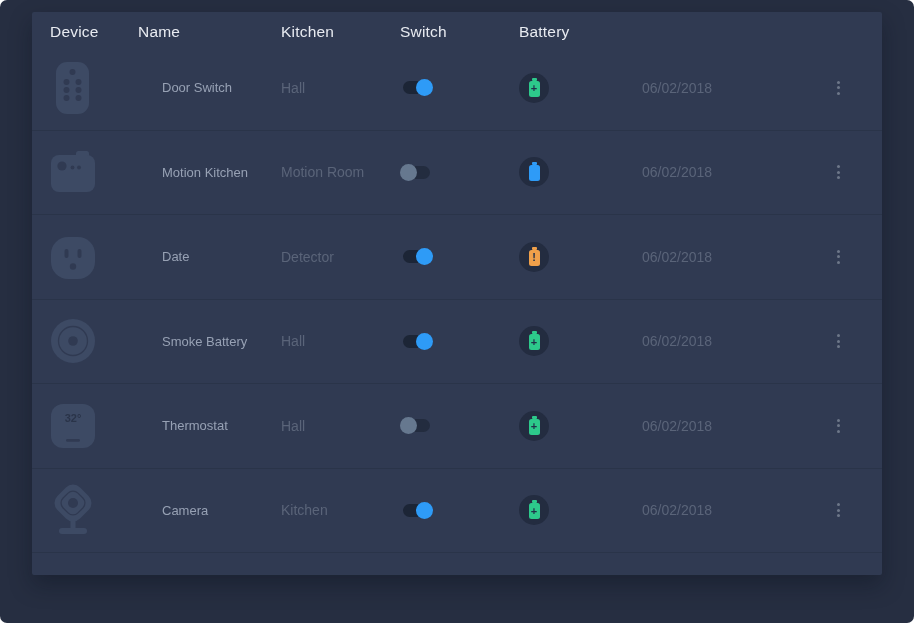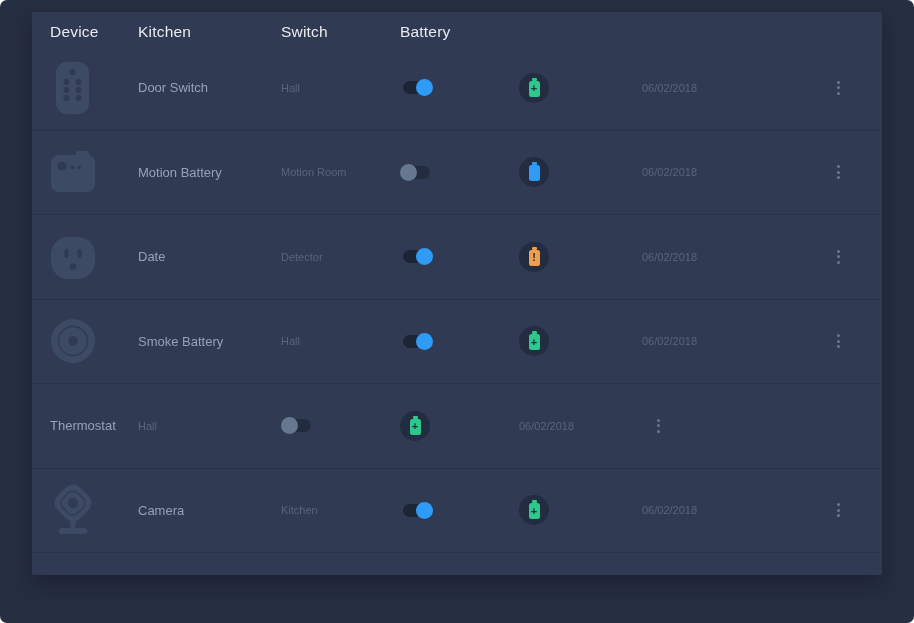--- a/index.html
+++ b/index.html
@@ -16,22 +16,22 @@
   .grid-row{
     display:grid;
     grid-template-columns:88px 143px 119px 119px 123px 180px 40px;
     padding:0 20px 0 18px;
     align-items:center;
     box-sizing:border-box;
   }
   .thead{height:34px;color:#e8ebf1;font-size:15.5px;letter-spacing:.2px;padding-top:6px;}
   .row{height:84.5px;border-bottom:1px solid #2a3449;}
   .cell{min-width:0;}
-  .name{color:#97a1b4;font-size:13px;}
-  .muted{color:#5a6479;font-size:11px;}
+  .name{color:#97a1b4;font-size:13px;margin-left:24px;}
+  .muted{color:#5a6479;font-size:14px;}
   .icon-cell svg{display:block;}
   .ic{fill:#3d4a64;}
   .cut{fill:#303a52;}
   .cut-stroke{fill:none;stroke:#303a52;stroke-width:1.3px;}
   
   .toggle{position:relative;width:27px;height:13px;border-radius:7px;cursor:pointer;margin-left:3px;}
   .toggle .knob{position:absolute;top:-2px;width:17px;height:17px;border-radius:50%;}
   .toggle.on{background:#1c2536;}
   .toggle.on .knob{right:-3px;background:#2e9bf7;}
   .toggle.off{background:#232c3f;}
@@ -52,20 +52,21 @@
   .therm-label{fill:#2a3449;font-size:11px;font-weight:bold;font-family:"Liberation Sans",sans-serif;}
 </style>
 </head>
 <body>
 
 <div class="card">
   <div class="panel">
 
     <div class="grid-row thead">
       <div class="cell">Device</div>
+      <div class="cell">Name</div>
       <div class="cell">Kitchen</div>
       <div class="cell">Switch</div>
       <div class="cell">Battery</div>
       <div class="cell"></div>
     </div>
 
     <div class="grid-row row">
       <div class="cell icon-cell">
         <svg width="46" height="56" viewBox="0 0 46 56">
           <rect class="ic" x="6" y="2" width="33" height="52" rx="11"></rect>
@@ -105,21 +106,21 @@
     <div class="grid-row row">
       <div class="cell icon-cell">
         <svg width="46" height="56" viewBox="0 0 46 56">
           <rect class="ic" x="26" y="7" width="13" height="8" rx="2.5"></rect>
           <rect class="ic" x="1" y="11" width="44" height="37" rx="8"></rect>
           <circle class="cut" cx="12" cy="22" r="4.6"></circle>
           <circle class="cut" cx="22.5" cy="23.5" r="1.9"></circle>
           <circle class="cut" cx="29" cy="23.5" r="1.9"></circle>
         </svg>
       </div>
-      <div class="cell name">Motion Battery</div>
+      <div class="cell name">Motion Kitchen</div>
       <div class="cell muted">Motion Room</div>
       <div class="cell">
           <div class="toggle off">
             <div class="knob"></div>
           </div>
         </div>
       <div class="cell">
           <div class="bat-circle blue">
             <div class="batt">
               <span class="sym"></span>
@@ -195,20 +196,27 @@
       <div class="cell">
           <div class="kebab">
             <i></i>
             <i></i>
             <i></i>
           </div>
         </div>
     </div>
 
     <div class="grid-row row">
+      <div class="cell icon-cell">
+        <svg width="46" height="56" viewBox="0 0 46 56">
+          <rect class="ic" x="1" y="6" width="44" height="44" rx="12"></rect>
+          <text class="therm-label" x="23" y="24" text-anchor="middle">32°</text>
+          <rect class="cut" x="16" y="41" width="14" height="2.8" rx="1.4"></rect>
+        </svg>
+      </div>
       <div class="cell name">Thermostat</div>
       <div class="cell muted">Hall</div>
       <div class="cell">
           <div class="toggle off">
             <div class="knob"></div>
           </div>
         </div>
       <div class="cell">
           <div class="bat-circle green">
             <div class="batt">

